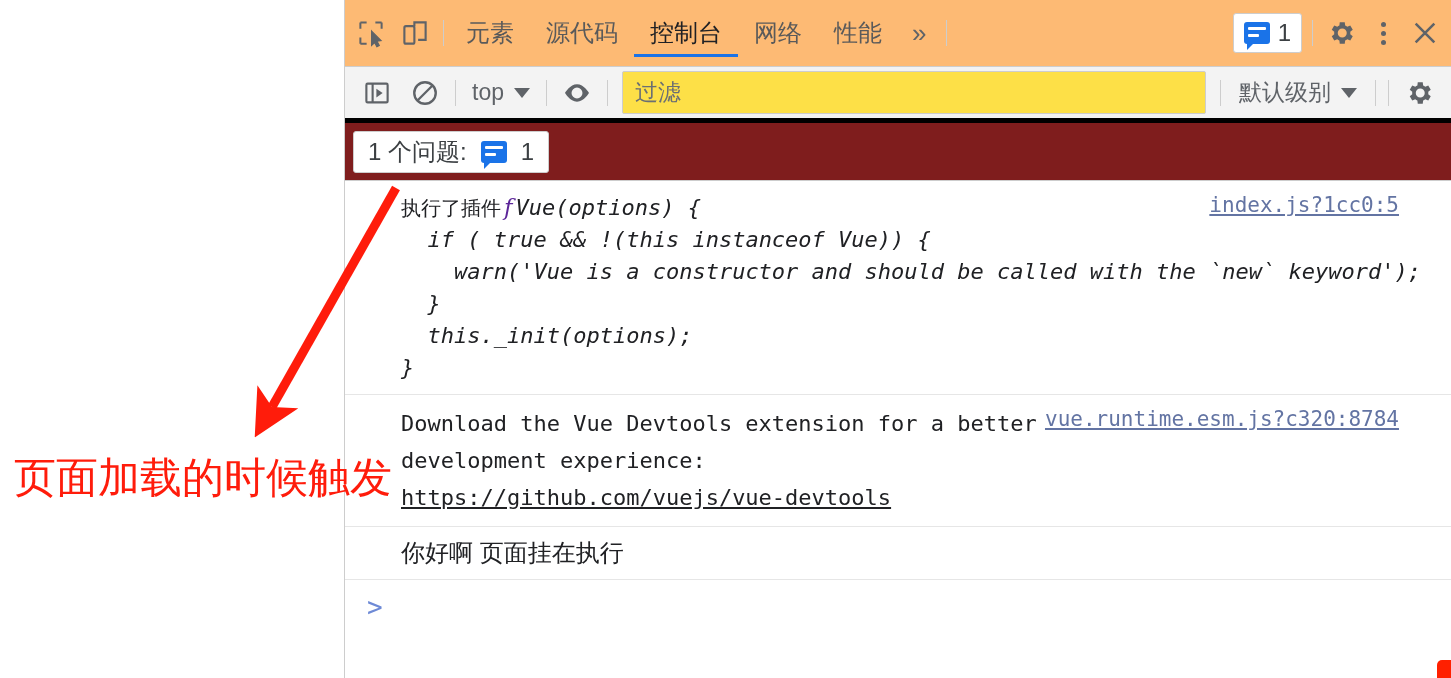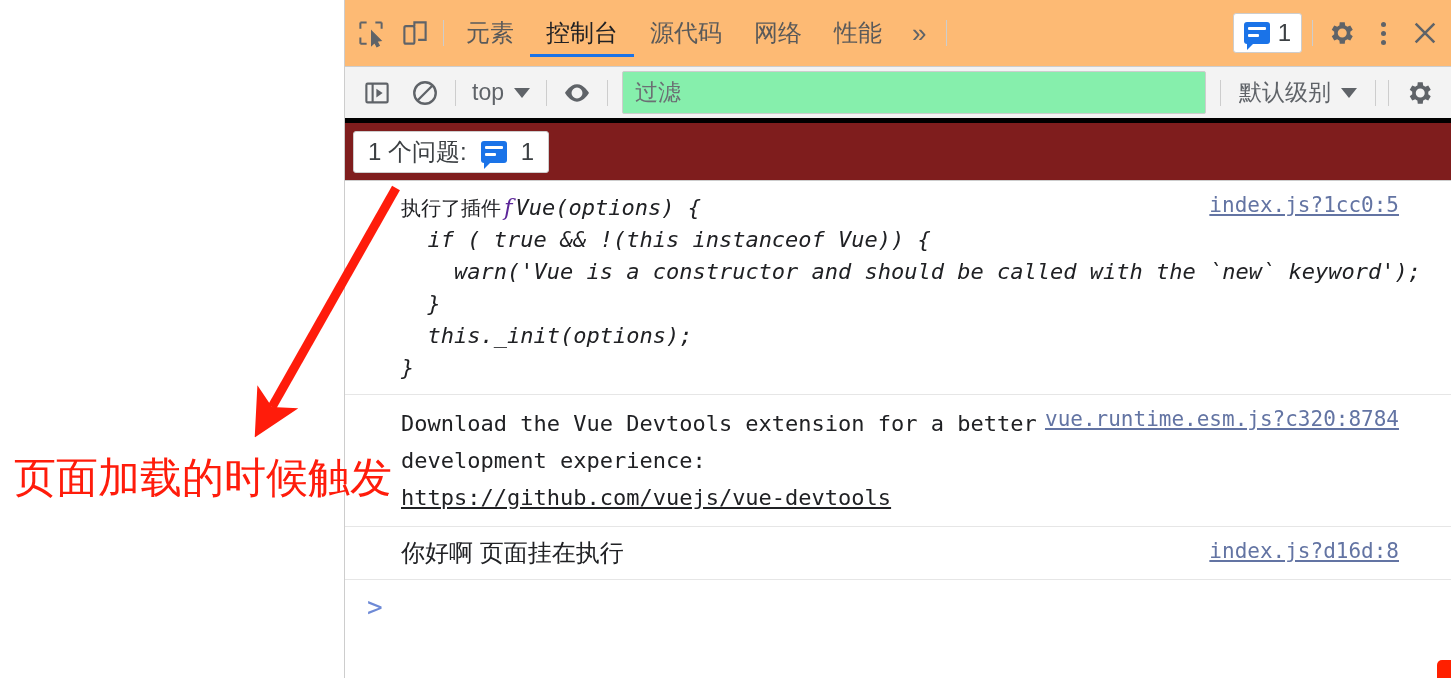--- a/index.html
+++ b/index.html
@@ -160,21 +160,21 @@
     border-right: 8px solid transparent;
     border-top: 10px solid #5f6368;
     display: block;
   }
   .filter-input {
     flex: 1 1 auto;
     height: 43px;
     margin: 0 8px;
     border: 1px solid #cdcdcd;
     border-radius: 2px;
-    background: #86efac;
+    background: #fde047;
     font-size: 23px;
     color: #5f6368;
     padding: 0 12px;
     font-family: "Liberation Sans", sans-serif;
     outline: none;
   }
   .filter-input::placeholder { color: #6b6f73; opacity: 1; }
   .level-select {
     display: flex; align-items: center; gap: 10px;
     font-size: 23px; color: #5f6368;
@@ -316,25 +316,25 @@
           <rect x="3.5" y="6.5" width="8" height="14" rx="1.2"></rect>
           <path d="M11.5 6.5V3.5h9v14h-6"></path>
         </svg>
       </div>
 
       <div class="vsep"></div>
 
       <div class="tab">
         <span>元素</span>
       </div>
+      <div class="tab">
+        <span>源代码</span>
+      </div>
       <div class="tab active">
         <span>控制台</span>
-      </div>
-      <div class="tab">
-        <span>源代码</span>
       </div>
       <div class="tab">
         <span>网络</span>
       </div>
       <div class="tab">
         <span>性能</span>
       </div>
 
       <div class="tab-more">
         <span>»</span>
@@ -450,21 +450,20 @@
 }</span></div>
       </div>
 
       <div class="msg">
         <a class="msg-src">vue.runtime.esm.js?c320:8784</a>
         <div class="msg-text"><span>Download the Vue Devtools extension for a better development experience:
 </span><a class="msg-link">https://github.com/vuejs/vue-devtools</a></div>
       </div>
 
       <div class="msg">
-        <a class="msg-src">index.js?d16d:8</a>
         <div class="msg-plain">你好啊 页面挂在执行</div>
       </div>
     </div>
 
     <div class="prompt-row">
       <span class="prompt-chevron">&gt;</span>
     </div>
   </div>
 
   <div class="annot-layer">

